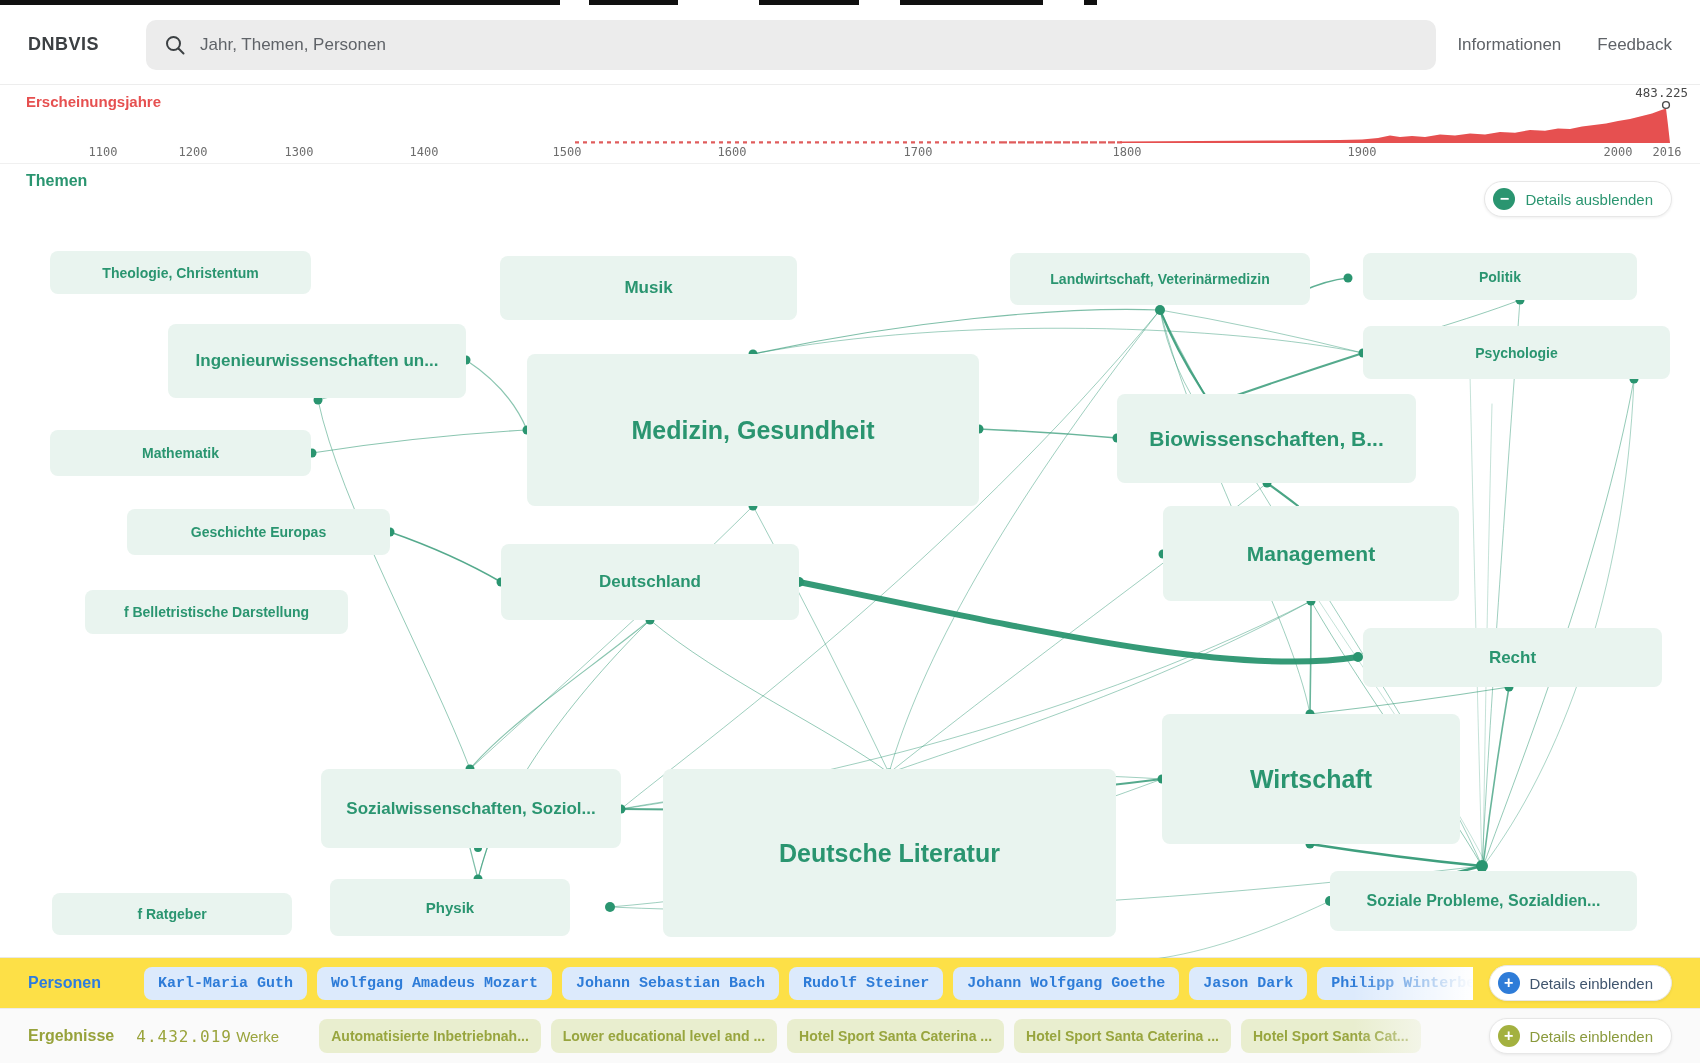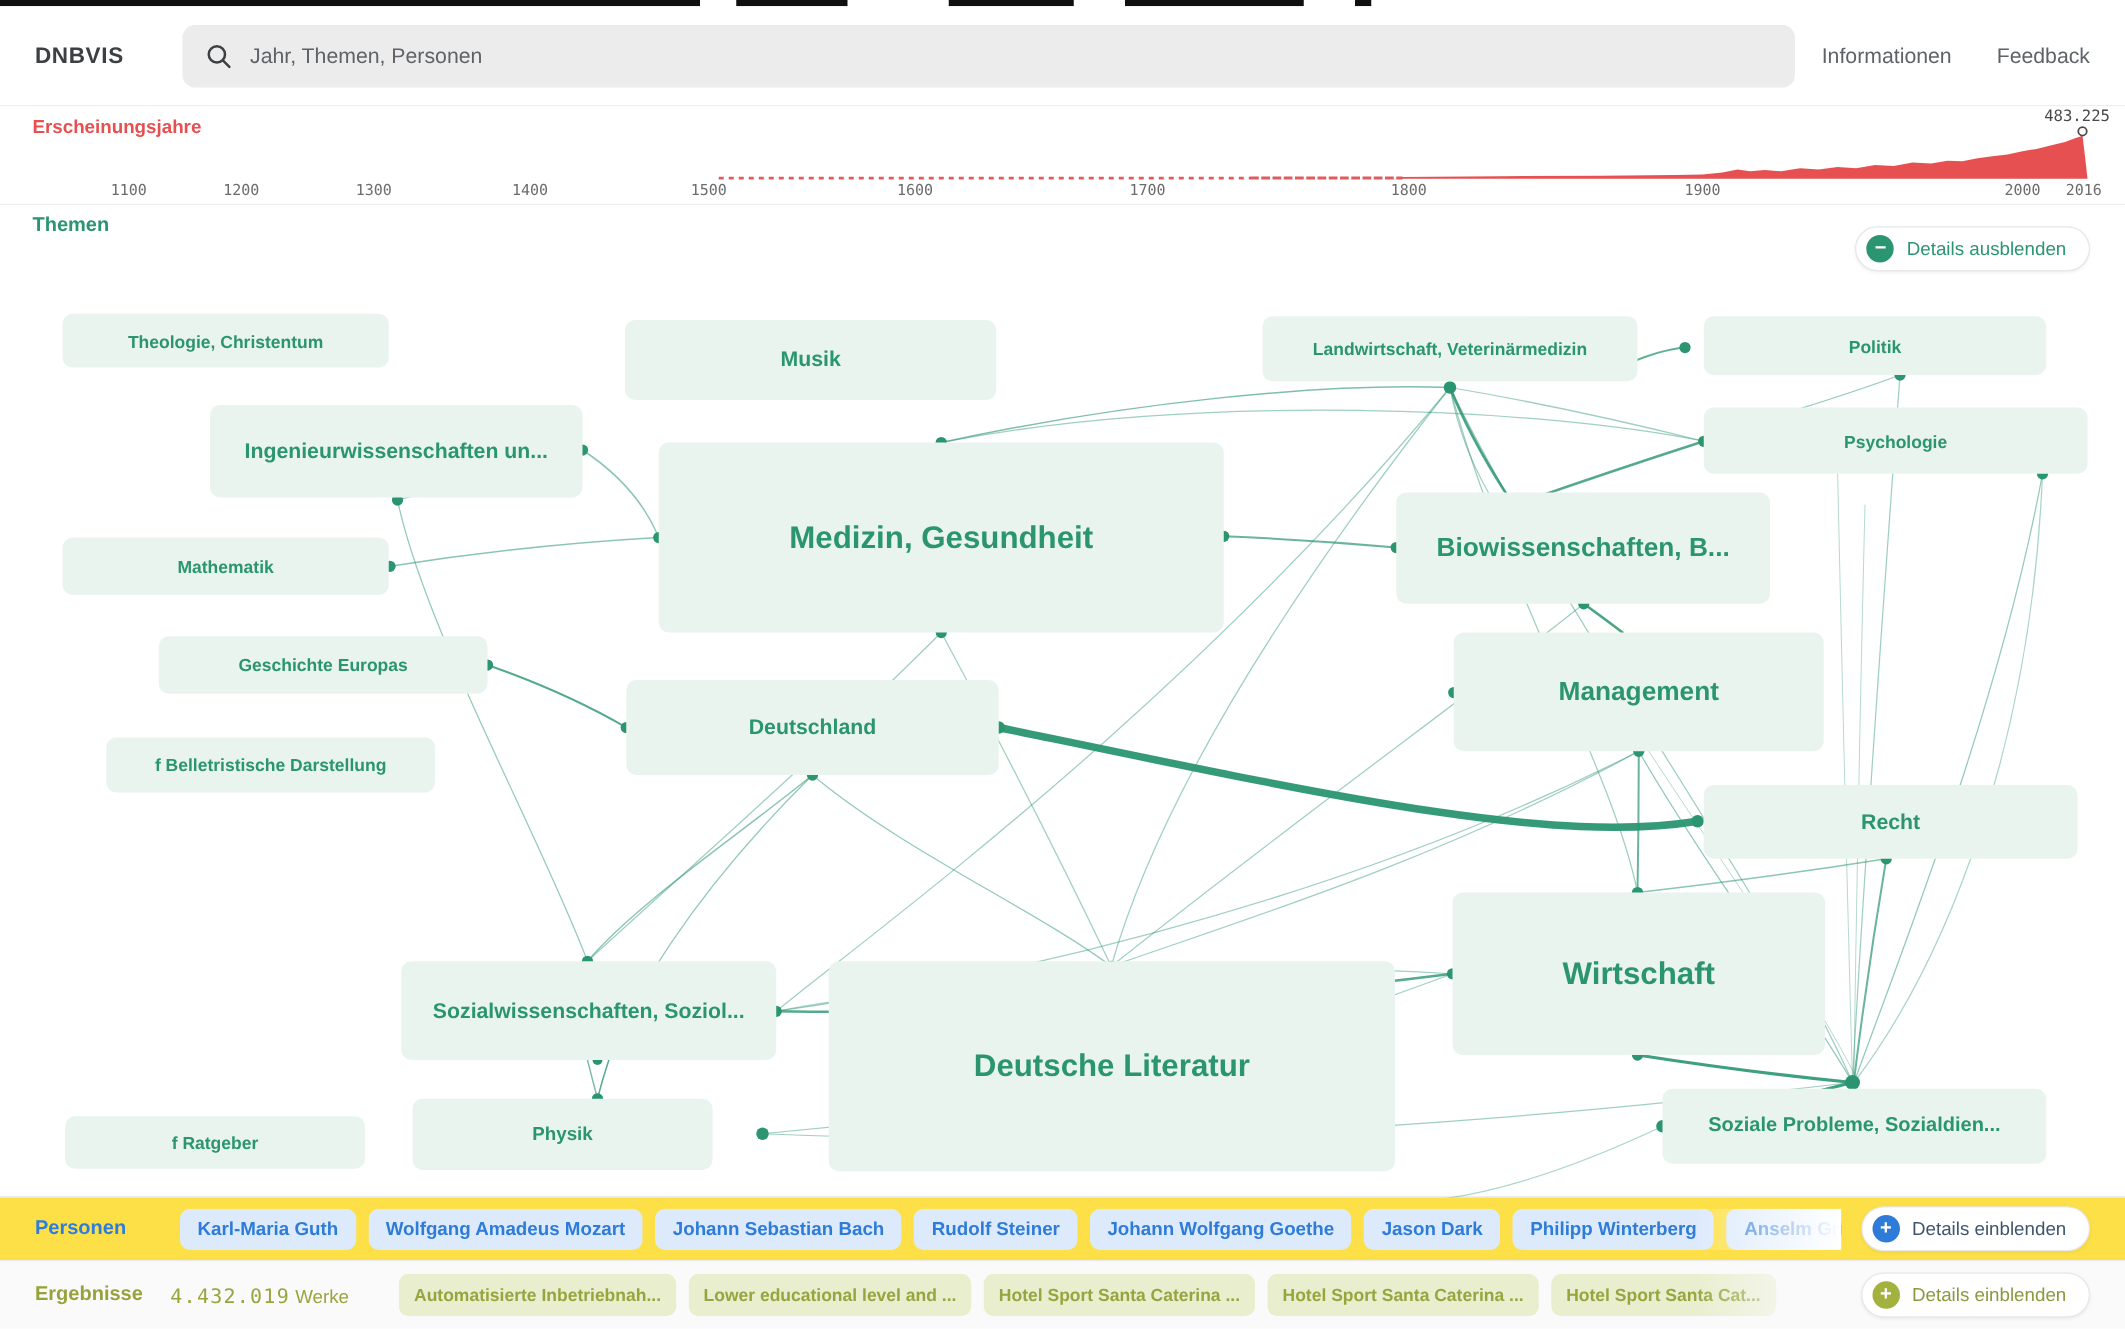--- a/index.html
+++ b/index.html
@@ -62,21 +62,21 @@
   .row-personen .row-label { color:#2d7ce0; width:116px; }
   .row-ergebnisse .row-label { color:#97a23b; }
   .count { margin-left:22px; margin-right:40px; color:#9aa43c; font-size:15px; flex-shrink:0; }
   .count b { font-family:"DejaVu Sans Mono", monospace; font-weight:normal; font-size:16px; letter-spacing:1px; }
   .chips { flex:1; display:flex; gap:10px; overflow:hidden; position:relative; align-items:center; }
   .chips::after { content:""; position:absolute; right:0; top:0; bottom:0; width:120px;
     background:linear-gradient(to right, rgba(255,255,255,0), #fff); }
   .row-ergebnisse .chips::after { background:linear-gradient(to right, rgba(250,250,250,0), #fafafa); }
   .chip { border-radius:8px; padding:8px 14px; font-size:15px; font-weight:bold;
     white-space:nowrap; cursor:pointer; flex-shrink:0; }
-  .chip-blue { background:#dceafc; color:#2e7cd8; }
+  .chip-blue { background:#dceafc; color:#2e7cd8;font-family:Liberation Mono, monospace; }
   .chip-olive { background:#e9eecf; color:#98a53e; padding:9px 12px; font-size:14px; }
   .row .pill-btn { margin-left:16px; flex-shrink:0; }
 </style>
 </head>
 <body>
 
 <div class="page">
 
   <div class="topstrip" style="left:0;width:560px"></div>
   <div class="topstrip" style="left:589px;width:89px"></div>

